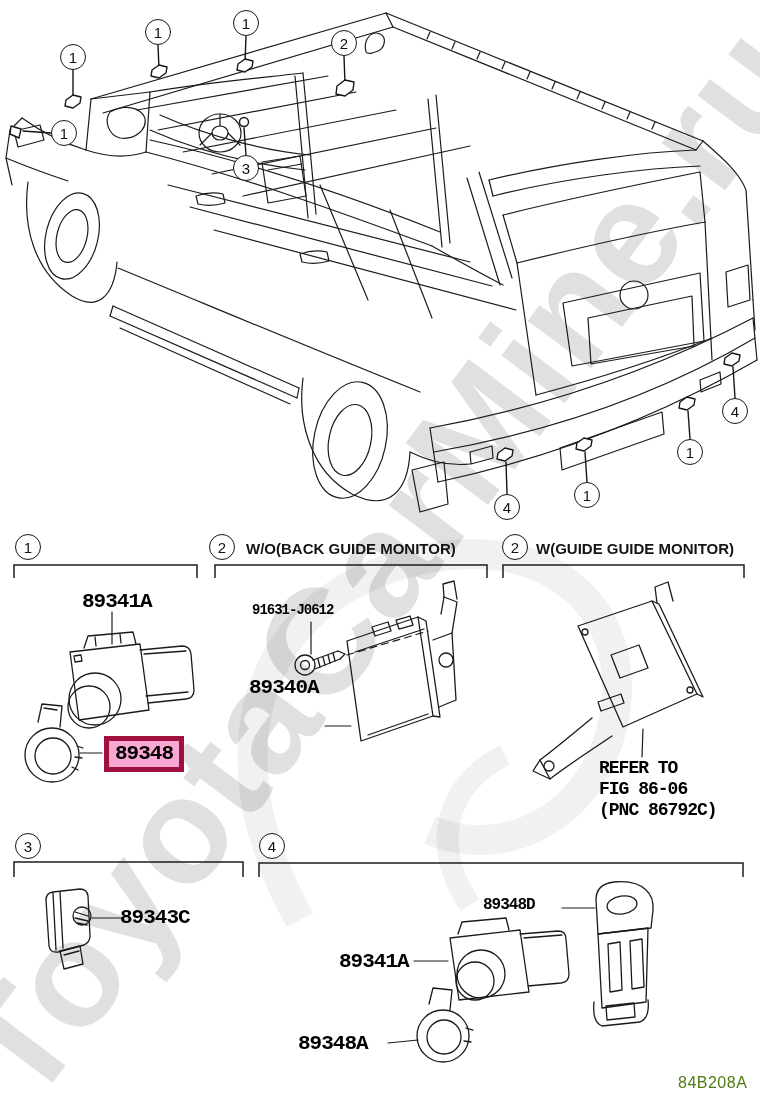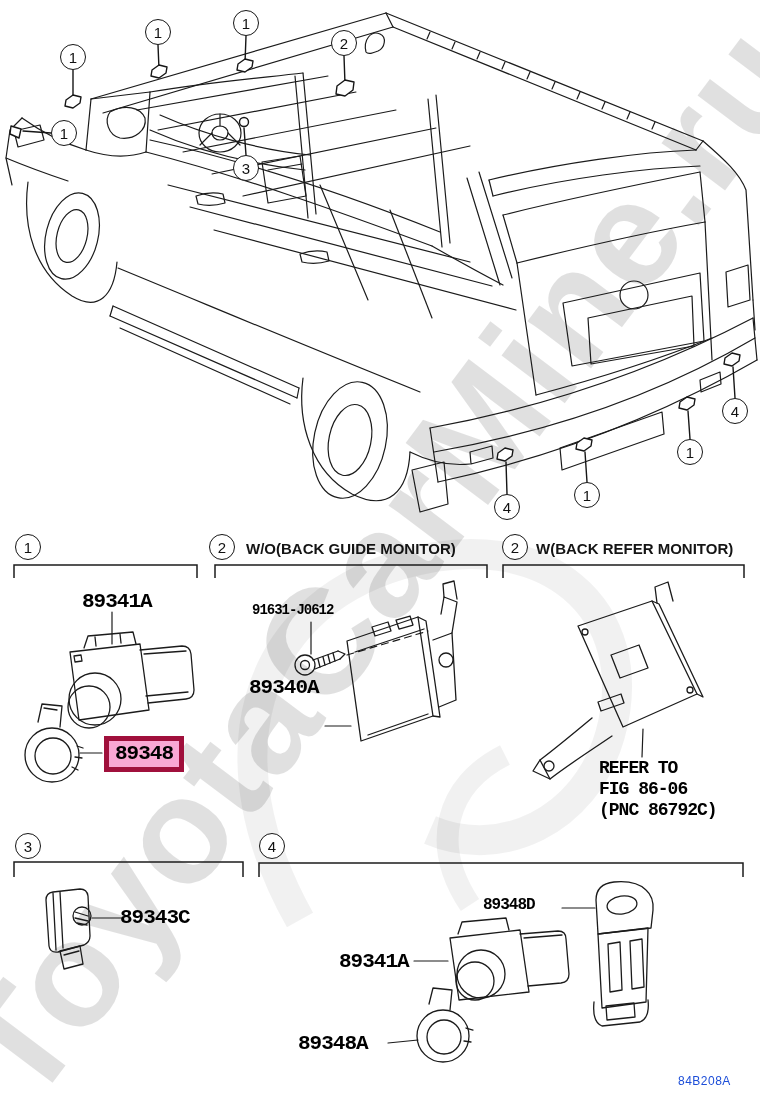--- a/index.html
+++ b/index.html
@@ -35,21 +35,21 @@
     position:absolute;left:104px;top:736px;background:#f9a8d4;
     border:5px solid #A0103C;padding:1px 6px 2px 6px;
   }
   .highlight-box .part-num{position:static;}
   .note{
     position:absolute;left:599px;top:758px;width:170px;
     font-family:"Liberation Mono",monospace;font-weight:bold;font-size:18px;
     line-height:21px;color:#000;white-space:pre-line;letter-spacing:-1px;
   }
   .diagram-code{
-    position:absolute;left:678px;top:1074px;font-size:12px;color:#1d4ed8;
+    position:absolute;left:678px;top:1074px;font-size:16px;color:#4d7c0f;
     font-family:"Liberation Sans",sans-serif;letter-spacing:0.5px;
   }
 </style>
 </head>
 <body>
 
 <div class="stage">
 
   <div class="watermark">ToyotaCarMine.ru</div>
 
@@ -292,21 +292,21 @@
   <div class="callout" style="left:677px;top:439px">1</div>
   <div class="callout" style="left:574px;top:482px">1</div>
   <div class="callout" style="left:494px;top:494px">4</div>
   <div class="callout" style="left:15px;top:534px">1</div>
   <div class="callout" style="left:209px;top:534px">2</div>
   <div class="callout" style="left:502px;top:534px">2</div>
   <div class="callout" style="left:15px;top:833px">3</div>
   <div class="callout" style="left:259px;top:833px">4</div>
 
   <div class="section-title" style="left:246px;top:540px">W/O(BACK GUIDE MONITOR)</div>
-  <div class="section-title" style="left:536px;top:540px">W(BACK REFER MONITOR)</div>
+  <div class="section-title" style="left:536px;top:540px">W(GUIDE GUIDE MONITOR)</div>
 
   <div class="part-num" style="left:82px;top:590px">89341A</div>
 
   <div class="highlight-box">
     <div class="part-num">89348</div>
   </div>
 
   <div class="part-num small" style="left:252px;top:602px">91631-J0612</div>
   <div class="part-num" style="left:249px;top:676px">89340A</div>
 

